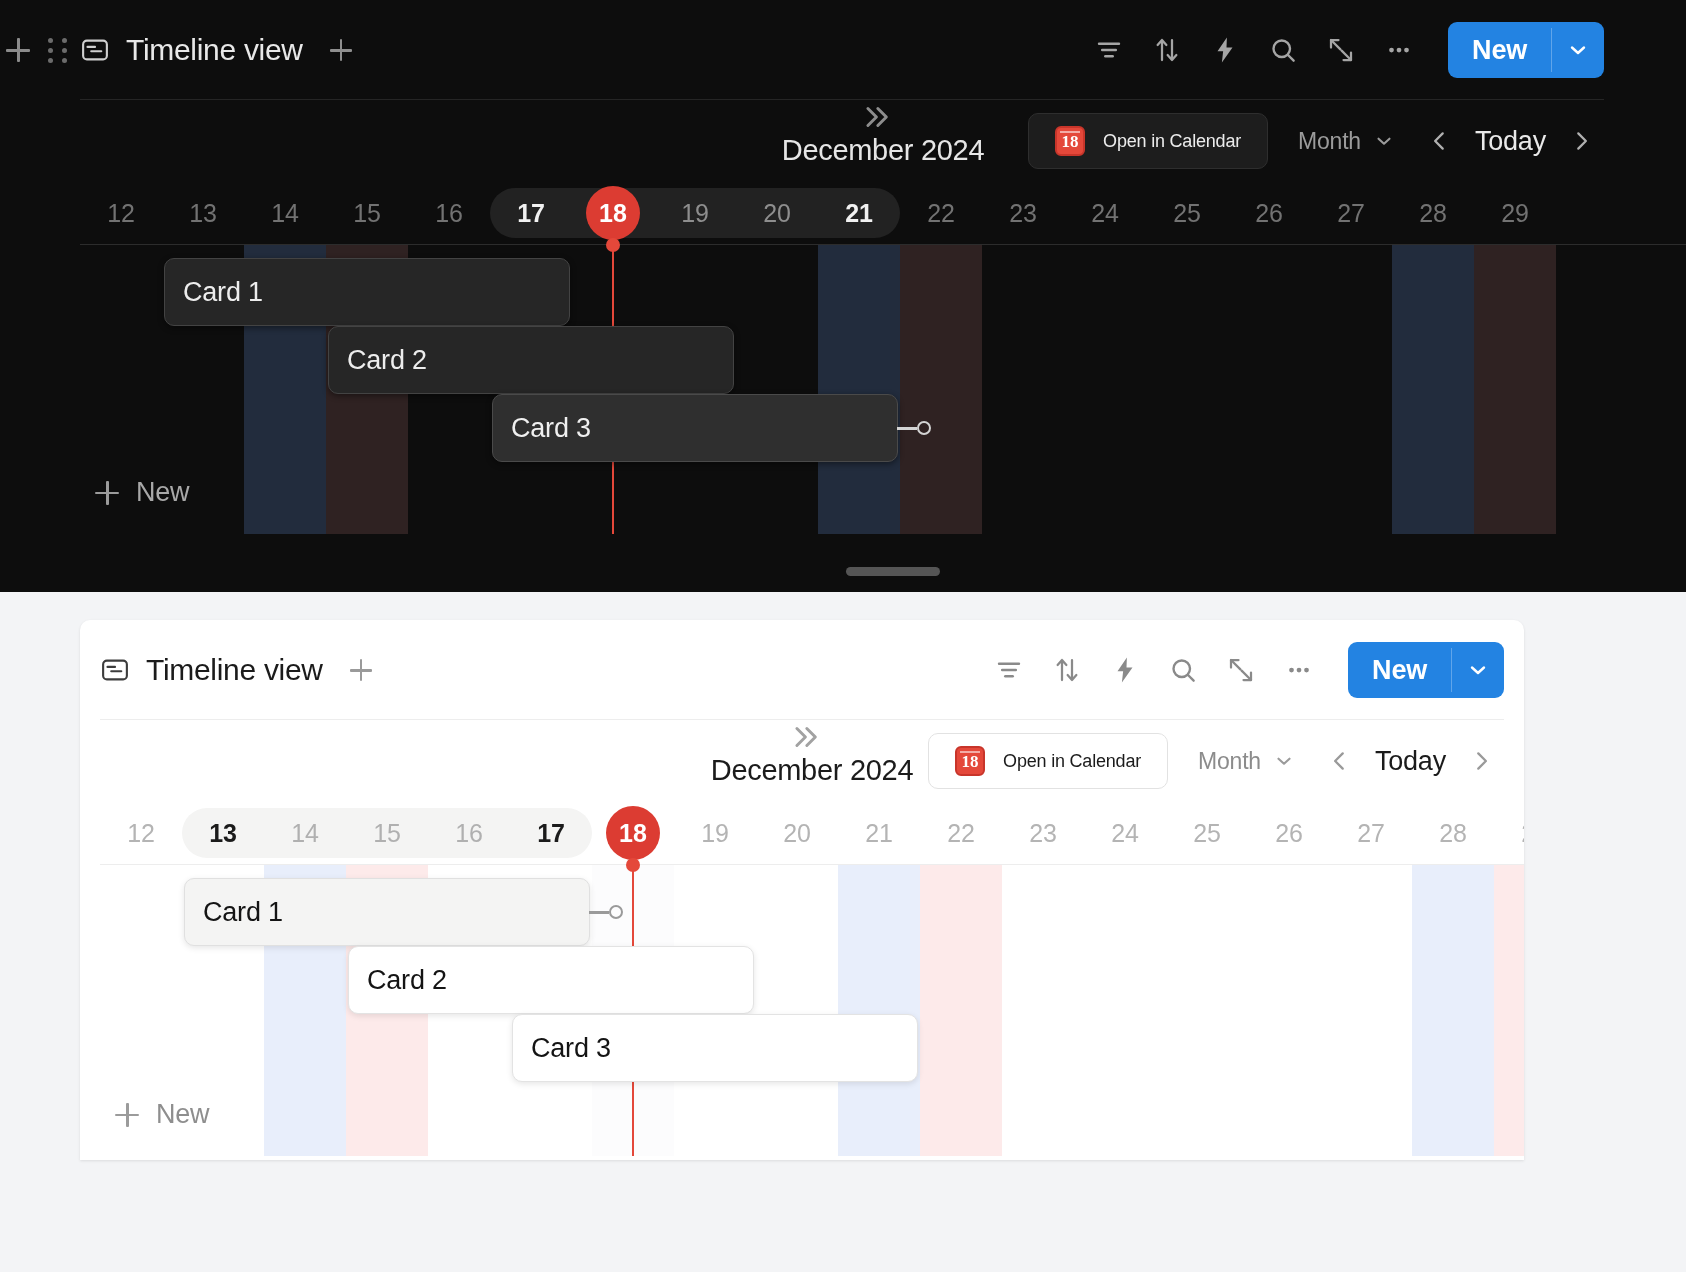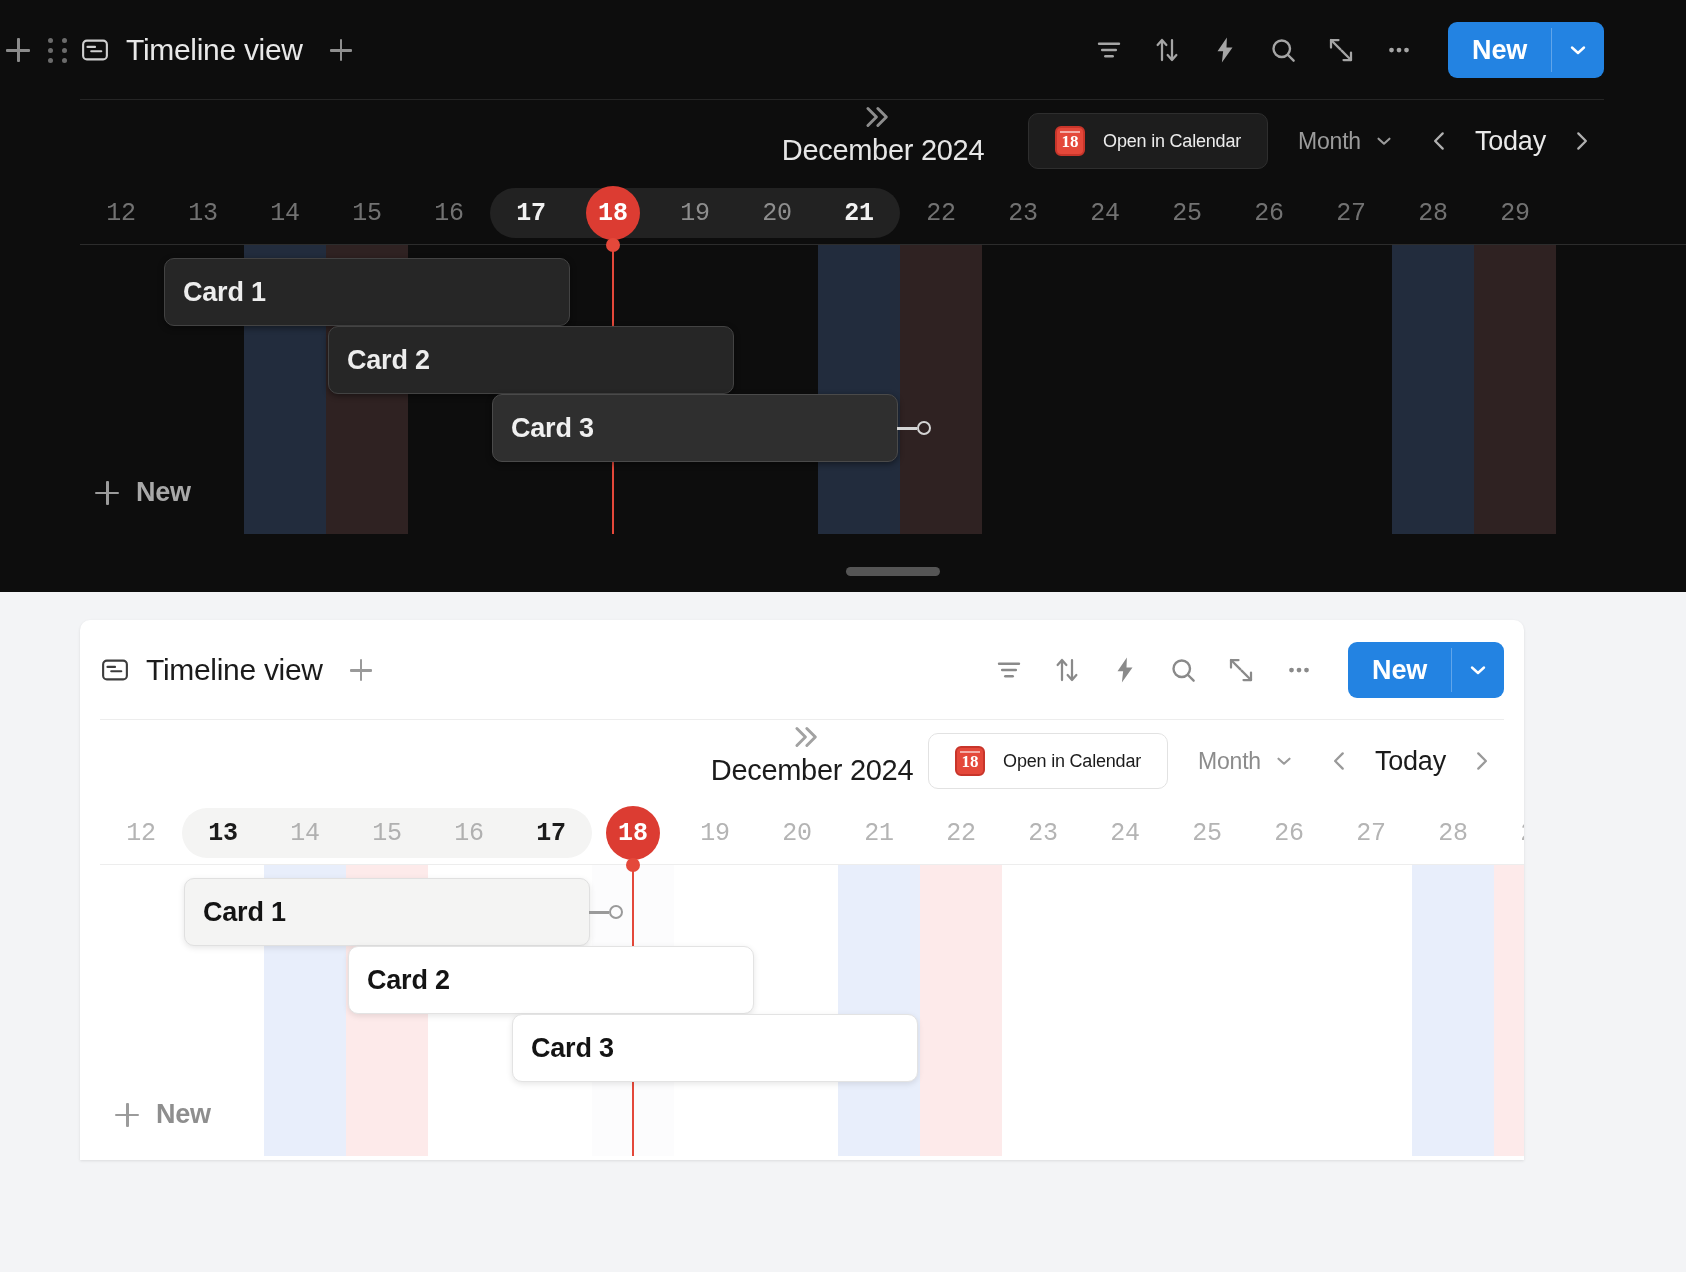--- a/index.html
+++ b/index.html
@@ -102,41 +102,41 @@
   .panel.light .scale-sel .txt { color: #8c8c8c; }
   .nav-prev { width: 46px; height: 46px; display: flex; align-items: center;
               justify-content: center; margin-left: 22px; cursor: pointer; }
   .today-btn { font-size: 27px; letter-spacing: -.2px; padding: 0 12px; cursor: pointer; }
   .panel.dark  .today-btn { color: #e9e9e9; }
   .panel.light .today-btn { color: #1b1b1b; }
   .nav-next { width: 46px; height: 46px; display: flex; align-items: center;
               justify-content: center; cursor: pointer; }
 
   
-  .daystrip { position: relative; height: 62px; margin-left: 80px; font-family: Liberation Mono, monospace; }
+  .daystrip { position: relative; height: 62px; margin-left: 80px; }
   .panel.light .daystrip { margin-left: 20px; }
   .days { position: relative; display: flex; height: 62px; align-items: center; }
   .day { width: 82px; flex: none; text-align: center; font-size: 25px;
          position: relative; z-index: 2; letter-spacing: -.2px; }
   .panel.dark  .day { color: #727272; }
   .panel.light .day { color: #b4b4b4; }
   .panel.dark  .day.inrange { color: #f1f1f1; font-weight: 600; }
   .panel.light .day.inrange { color: #1b1b1b; font-weight: 600; }
   .panel.dark  .day.dim-range { color: #8e8e8e; }
   .panel.light .day.dim-range { color: #b0b0b0; }
   .range-pill { position: absolute; top: 6px; height: 50px; border-radius: 25px; z-index: 1; }
   .panel.dark  .range-pill { background: #222222; }
   .panel.light .range-pill { background: #f4f4f3; }
   .today-dot { position: absolute; top: 4px; width: 54px; height: 54px;
                border-radius: 50%; background: #dc3c32; z-index: 3;
                display: flex; align-items: center; justify-content: center;
                color: #fff; font-size: 25px; font-weight: 700; }
 
   
-  .board { position: relative; margin-left: 80px; height: 290px; font-weight: bold; }
+  .board { position: relative; margin-left: 80px; height: 290px; }
   .panel.light .board { margin-left: 20px; height: 292px; }
   .board-top-rule { position: absolute; left: 0; right: 0; top: 0; height: 1px; }
   .panel.dark  .board-top-rule { background: rgba(255,255,255,.13); }
   .panel.light .board-top-rule { background: rgba(0,0,0,.07); }
   .colbg { position: absolute; top: 1px; bottom: 0; width: 82px; }
   .panel.dark  .colbg.sat { background: #222c3d; }
   .panel.dark  .colbg.sun { background: #2f2222; }
   .panel.light .colbg.sat { background: #e8eefb; }
   .panel.light .colbg.sun { background: #fdeaea; }
   .panel.light .colbg.today-col { background: #fcfcfd; }

